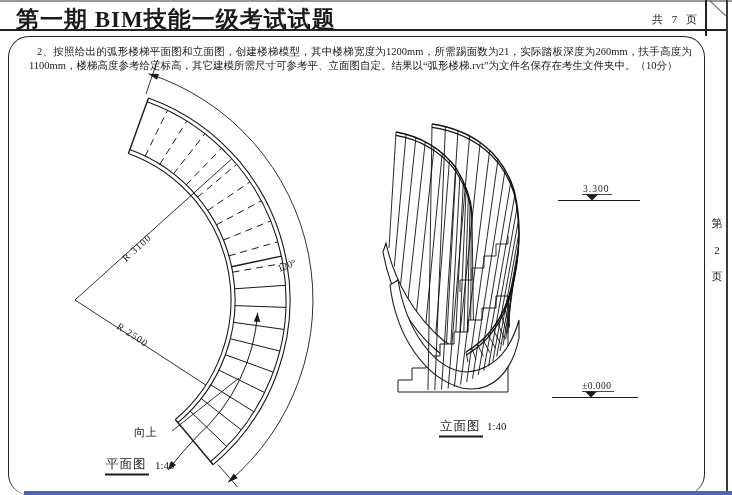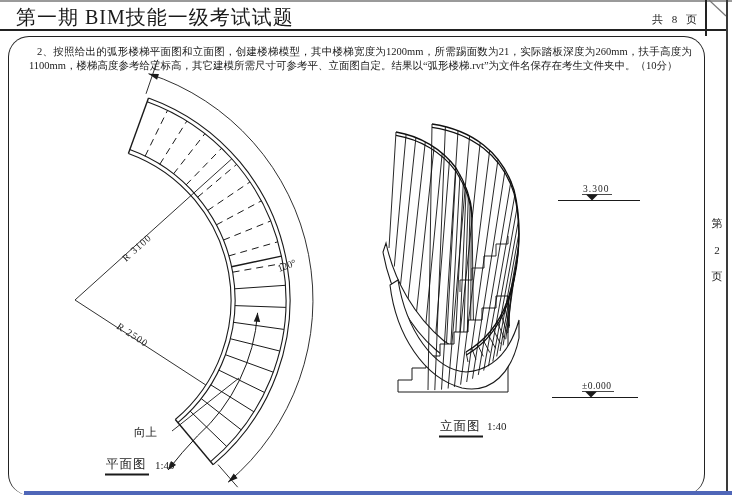--- a/index.html
+++ b/index.html
@@ -2,41 +2,41 @@
 <html><head>
 <meta charset="utf-8">
 <style>
   html,body{margin:0;padding:0;background:#fff;}
   .page{position:relative;width:732px;height:495px;background:#fff;overflow:hidden;
         font-family:"Liberation Serif","DejaVu Serif",serif;color:#1a1a1a;}
   .top-line{position:absolute;left:0;top:0;width:732px;height:2px;background:#9a9a9a;}
   .right-edge{position:absolute;left:726px;top:0;width:2px;height:495px;background:#3a3a3a;}
   .header-divider{position:absolute;left:705px;top:0;width:1.5px;height:36px;background:#222;}
   .corner-fold{position:absolute;left:706px;top:0;width:24px;height:20px;}
-  .page-title{position:absolute;left:16px;top:4px;font-size:20px;font-weight:400;letter-spacing:1px;}
+  .page-title{position:absolute;left:16px;top:4px;font-size:23px;font-weight:700;letter-spacing:1px;}
   .total-pages{position:absolute;left:652px;top:12px;font-size:11px;letter-spacing:3px;white-space:nowrap;}
   .header-rule{position:absolute;left:0;top:29px;width:727px;height:1.5px;background:#222;}
   .content-box{position:absolute;left:8px;top:36px;width:697px;height:459px;
                border-top:1.5px solid #222;border-left:1.5px solid #222;border-right:1.5px solid #222;box-sizing:border-box;border-radius:21px;}
   .task{margin:8px 12px 0 20px;font-size:10.5px;line-height:14px;text-align:justify;text-indent:8px;}
   .side-page{position:absolute;left:709px;top:216px;width:16px;text-align:center;font-size:11px;}
   .side-page span{display:block;margin-bottom:13px;}
   .drawing{position:absolute;left:8px;top:36px;}
   .bottom-bar{position:absolute;left:24px;right:0;bottom:0;height:4px;background:#4f66b8;}
   svg text{font-family:"Liberation Serif","DejaVu Serif",serif;fill:#222;}
 </style>
 </head>
 <body>
 
 <div class="page">
 
   <div class="top-line"></div>
 
   <div class="page-title">第一期 BIM技能一级考试试题</div>
-  <div class="total-pages">共 8 页</div>
+  <div class="total-pages">共 7 页</div>
   <div class="header-rule"></div>
   <div class="header-divider"></div>
 
   <svg class="corner-fold" width="24" height="20">
     <line x1="3" y1="0" x2="20" y2="16" stroke="#777" stroke-width="1.2"></line>
   </svg>
 
   <div class="content-box">
     <p class="task">2、按照给出的弧形楼梯平面图和立面图，创建楼梯模型，其中楼梯宽度为1200mm，所需踢面数为21，实际踏板深度为260mm，扶手高度为1100mm，楼梯高度参考给定标高，其它建模所需尺寸可参考平、立面图自定。结果以“弧形楼梯.rvt”为文件名保存在考生文件夹中。（10分）</p>
   </div>

